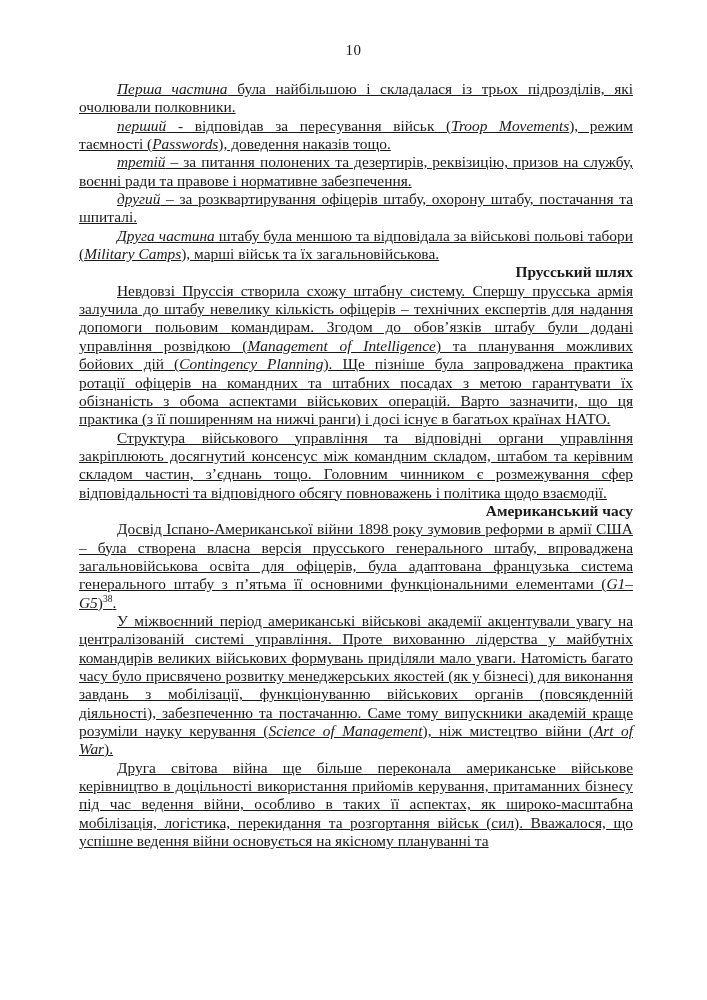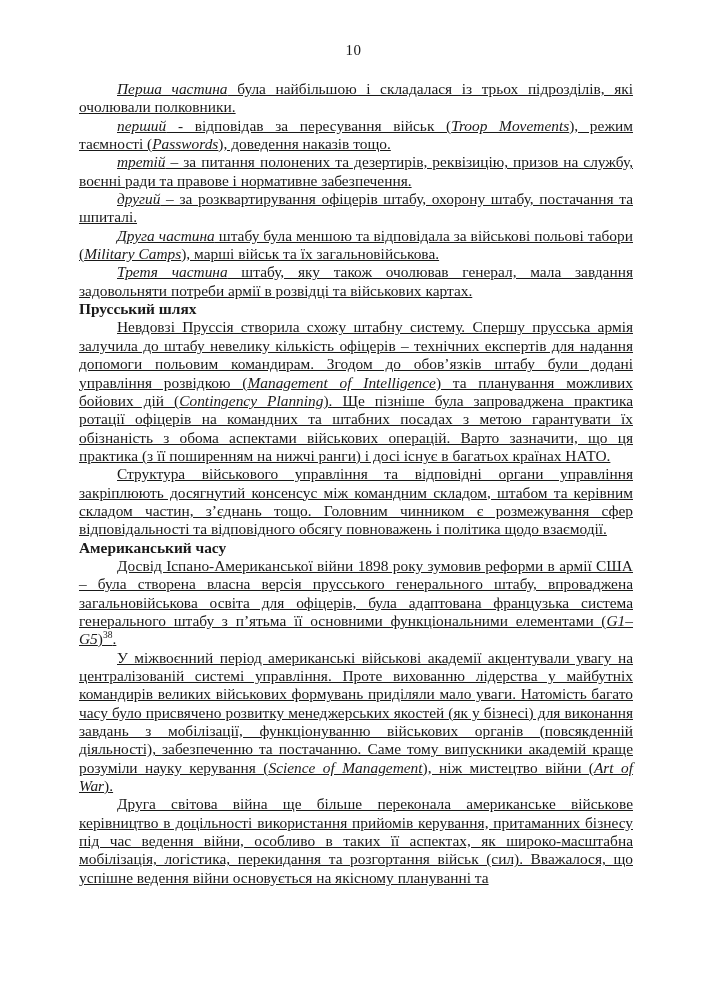--- a/index.html
+++ b/index.html
@@ -39,21 +39,21 @@
     text-align: justify;
   }
   .para {
     margin: 0;
     text-indent: 38px;
     text-decoration: underline;
   }
   .heading {
     margin: 0;
     font-weight: bold;
-    text-align: left;
+    text-align: right;
     text-indent: 0;
   }
   .italic { font-style: italic; }
   .bold { font-weight: bold; }
   sup {
     font-size: 0.62em;
     line-height: 0;
     vertical-align: super;
   }
 </style>
@@ -61,21 +61,20 @@
 <body>
 
 <div class="page">
   <div class="page-number">10</div>
   <div class="content">
       <p class="para"><span class="italic">Перша частина</span><span> була найбільшою і складалася із трьох підрозділів, які очолювали полковники.</span></p>
       <p class="para"><span class="italic">перший</span><span> - відповідав за пересування військ (</span><span class="italic">Troop Movements</span><span>), режим таємності (</span><span class="italic">Passwords</span><span>), доведення наказів тощо.</span></p>
       <p class="para"><span class="italic">третій</span><span> – за питання полонених та дезертирів, реквізицію, призов на службу, воєнні ради та правове і нормативне забезпечення.</span></p>
       <p class="para"><span class="italic">другий</span><span> – за розквартирування офіцерів штабу, охорону штабу, постачання та шпиталі.</span></p>
       <p class="para"><span class="italic">Друга частина</span><span> штабу була меншою та відповідала за військові польові табори (</span><span class="italic">Military Camps</span><span>), марші військ та їх загальновійськова.</span></p>
-      <p class="para"><span class="italic">Третя частина</span><span> штабу, яку також очолював генерал, мала завдання задовольняти потреби армії в розвідці та військових картах.</span></p>
       <div class="heading"><span class="bold">Прусський шлях</span></div>
       <p class="para"><span>Невдовзі Пруссія створила схожу штабну систему. Спершу прусська армія залучила до штабу невелику кількість офіцерів – технічних експертів для надання допомоги польовим командирам. Згодом до обов’язків штабу були додані управління розвідкою (</span><span class="italic">Management of Intelligence</span><span>) та планування можливих бойових дій (</span><span class="italic">Contingency Planning</span><span>). Ще пізніше була запроваджена практика ротації офіцерів на командних та штабних посадах з метою гарантувати їх обізнаність з обома аспектами військових операцій. Варто зазначити, що ця практика (з її поширенням на нижчі ранги) і досі існує в багатьох країнах НАТО.</span></p>
       <p class="para"><span>Структура військового управління та відповідні органи управління закріплюють досягнутий консенсус між командним складом, штабом та керівним складом частин, з’єднань тощо. Головним чинником є розмежування сфер відповідальності та відповідного обсягу повноважень і політика щодо взаємодії.</span></p>
       <div class="heading"><span class="bold">Американський часу</span></div>
       <p class="para"><span>Досвід Іспано-Американської війни 1898 року зумовив реформи в армії США – була створена власна версія прусського генерального штабу, впроваджена загальновійськова освіта для офіцерів, була адаптована французька система генерального штабу з п’ятьма її основними функціональними елементами (</span><span class="italic">G1–G5</span><span>)</span><sup>38</sup><span>.</span></p>
       <p class="para"><span>У міжвоєнний період американські військові академії акцентували увагу на централізованій системі управління. Проте вихованню лідерства у майбутніх командирів великих військових формувань приділяли мало уваги. Натомість багато часу було присвячено розвитку менеджерських якостей (як у бізнесі) для виконання завдань з мобілізації, функціонуванню військових органів (повсякденній діяльності), забезпеченню та постачанню. Саме тому випускники академій краще розуміли науку керування (</span><span class="italic">Science of Management</span><span>), ніж мистецтво війни (</span><span class="italic">Art of War</span><span>).</span></p>
       <p class="para"><span>Друга світова війна ще більше переконала американське військове керівництво в доцільності використання прийомів керування, притаманних бізнесу під час ведення війни, особливо в таких її аспектах, як широко-масштабна мобілізація, логістика, перекидання та розгортання військ (сил). Вважалося, що успішне ведення війни основується на якісному плануванні та</span></p>
     </div>
 </div>
 

